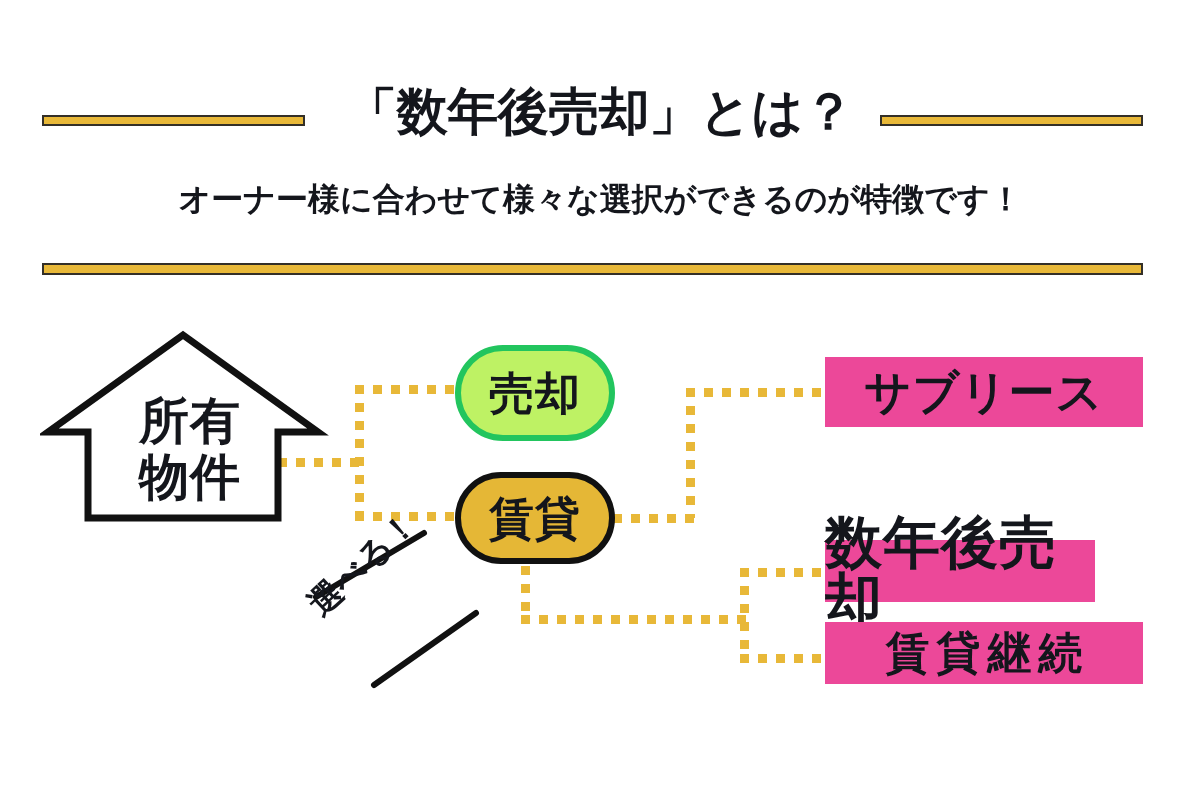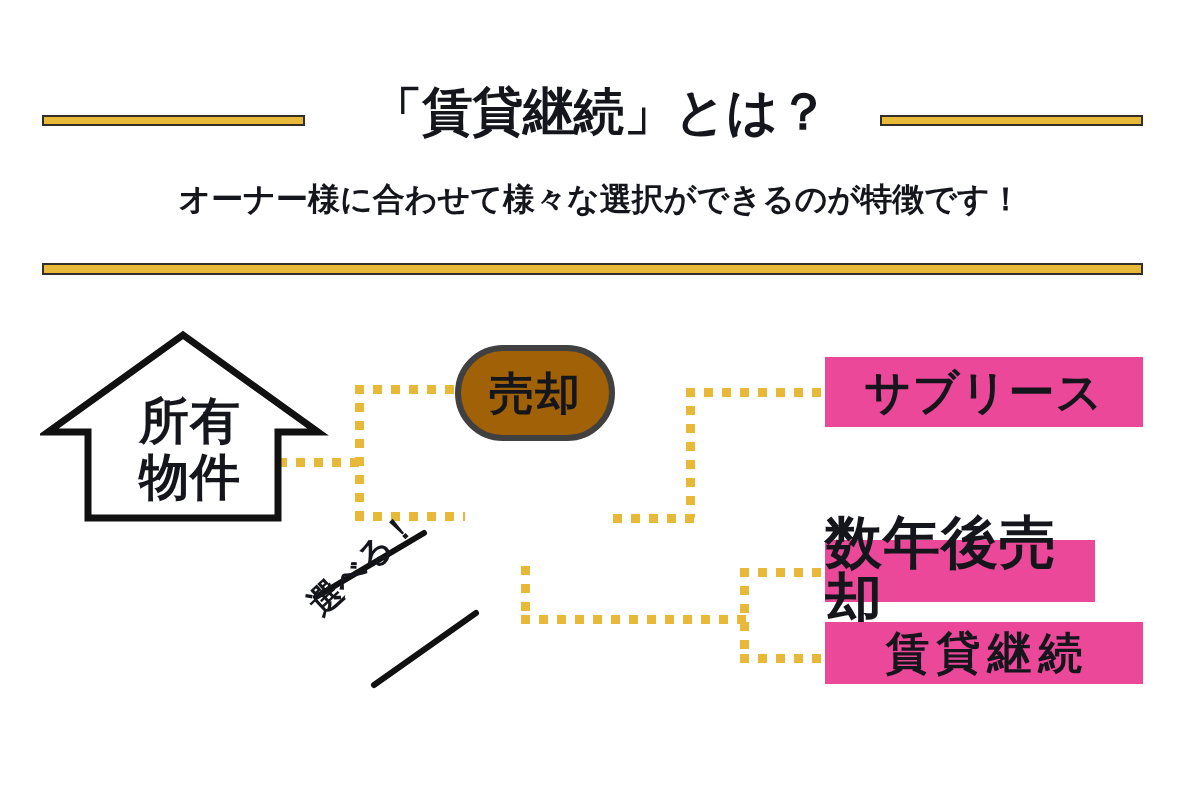--- a/index.html
+++ b/index.html
@@ -86,22 +86,22 @@
     box-sizing: border-box;
     border-radius: 999px;
     font-size: 45px;
     font-weight: bold;
     letter-spacing: 1px;
     line-height: 1;
   }
   #pill-sale {
     left: 455px; top: 345px;
     width: 160px; height: 96px;
-    background: #a16207;
-    border: 6px solid #404040;
+    background: #bef264;
+    border: 6px solid #22c55e;
     color: #14161c;
   }
   #pill-rent {
     left: 455px; top: 472px;
     width: 160px; height: 92px;
     background: #e5b736;
     border: 6px solid #111111;
     color: #14161c;
   }
 
@@ -174,21 +174,21 @@
   .burst-stroke { position: absolute; }
 </style>
 </head>
 <body>
 
 <div id="canvas">
 
   <div class="rule" id="rule-left"></div>
   <div class="rule" id="rule-right"></div>
 
-  <div id="page-title">「賃貸継続」とは？</div>
+  <div id="page-title">「数年後売却」とは？</div>
 
   <div id="page-subtitle">オーナー様に合わせて様々な選択ができるのが特徴です！</div>
 
   <div class="rule" id="rule-bottom"></div>
 
   <div class="dots h" style="left:278px; top:458px; width:86px;"></div>
 
   <div class="dots v" style="left:355px; top:385px; width:9px; height:135px;"></div>
 
   <div class="dots h" style="left:355px; top:385px; width:110px;"></div>
@@ -218,20 +218,23 @@
     <div id="house-label">
       <span class="ln">所有</span>
       <span class="ln">物件</span>
     </div>
   </div>
 
   <div class="pill" id="pill-sale">
     <span>売却</span>
   </div>
 
+  <div class="pill" id="pill-rent">
+    <span>賃貸</span>
+  </div>
 
   <div class="goldbox" id="box-sublease">
     <span>サブリース</span>
   </div>
 
   <div class="goldbox" id="box-sell-later">
     <span>数年後売却</span>
   </div>
 
   <div class="goldbox" id="box-keep-renting">

